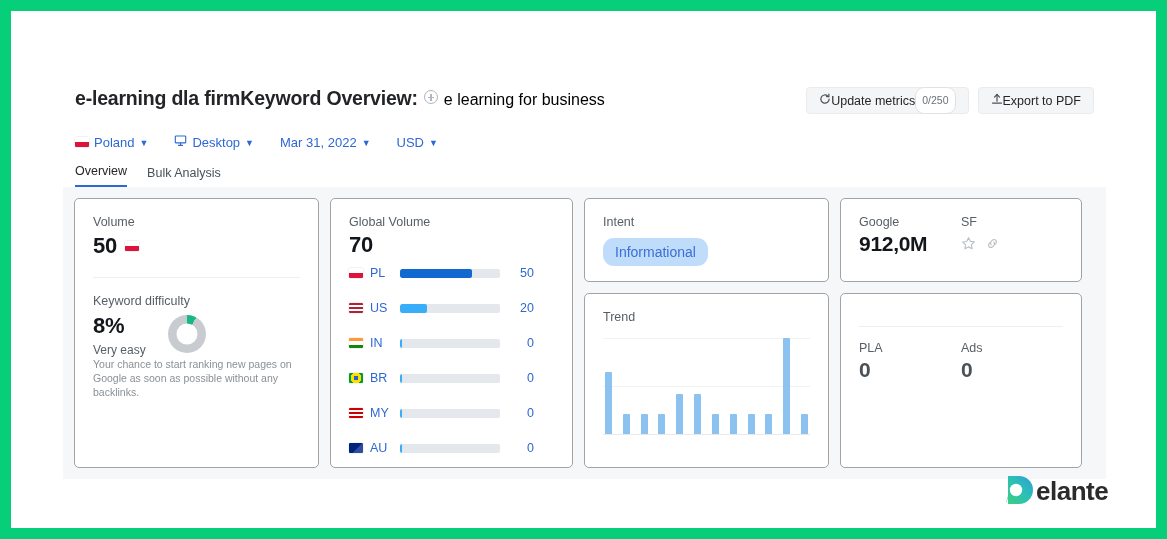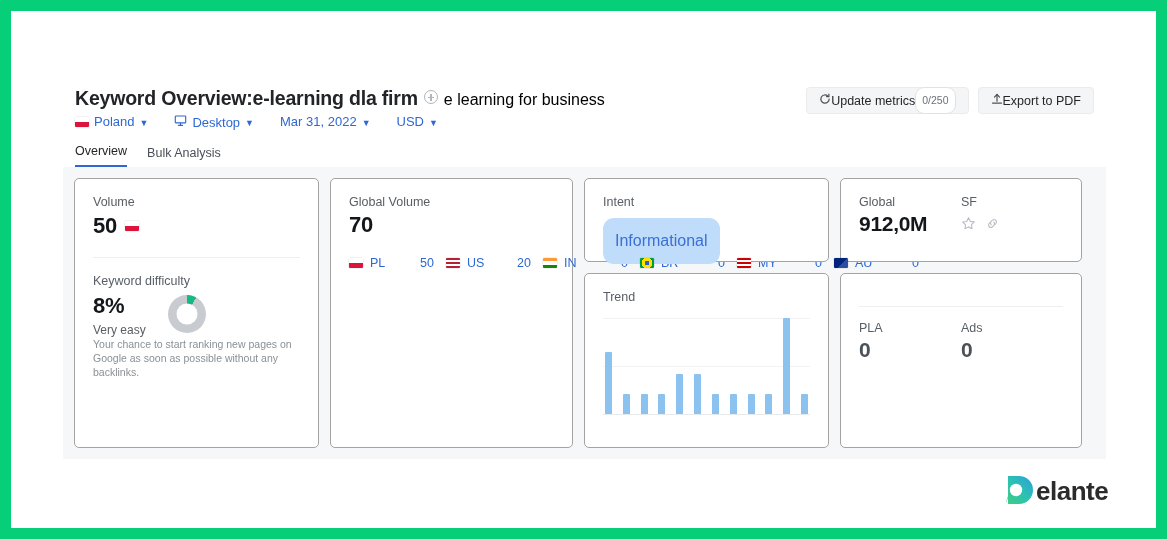--- a/index.html
+++ b/index.html
@@ -49,22 +49,22 @@
     cursor: pointer;
   }
   .pill {
     background: #ffffff; border: 1px solid #e0e3e5; border-radius: 9px;
     font-size: 10.5px; color: #6b7279; padding: 6px 6px; line-height: 13px;
   }
   .ic { display: inline-block; color: #4b5156; }
 
   
   .sub-row {
-    display: flex; align-items: flex-start; gap: 26px;
-    margin-top: 4px; font-size: 13px; color: #2e68d4;
+    display: flex; align-items: center; gap: 26px;
+    margin-top: 24px; font-size: 13px; color: #2e68d4;
   }
   .sub-item { display: flex; align-items: center; gap: 5px; cursor: pointer; white-space: nowrap; }
   .chev { font-size: 9px; color: #2e68d4; position: relative; top: 1px; }
   .flag {
     display: inline-block; width: 14px; height: 10px;
     border-radius: 1px; overflow: hidden; position: relative;
     box-shadow: 0 0 0 0.5px rgba(0,0,0,.10);
     flex: none;
   }
   .flag-pl { background: linear-gradient(#ffffff 0 50%, #dc143c 50% 100%); }
@@ -114,35 +114,35 @@
     position: relative; margin-top: 2px;
   }
   .donut:after {
     content: ""; position: absolute; left: 50%; top: 50%;
     transform: translate(-50%,-50%);
     width: 21px; height: 21px; border-radius: 50%; background: #fff;
   }
   .note { font-size: 10.5px; line-height: 14px; color: #8a9096; margin-top: 0; }
 
   
-  .gv-list { margin-top: 18px; display: flex; flex-direction: row; gap: 12px; }
+  .gv-list { margin-top: 8px; display: flex; flex-direction: column; gap: 21px; }
   .gv-row { display: flex; align-items: center; font-size: 12.5px; color: #2e68d4; }
   .gv-cc { width: 30px; margin-left: 7px; }
   .gv-bar {
     flex: 1; height: 9px; background: #e4e7eb; border-radius: 2px;
     position: relative; overflow: hidden; max-width: 100px;
   }
   .gv-fill { position: absolute; left: 0; top: 0; bottom: 0; border-radius: 2px; }
   .gv-val { width: 34px; text-align: right; }
 
   
   .badge {
     display: inline-block; margin-top: 9px;
     background: #bfdcfb; color: #3b6fd4; border-radius: 11px;
-    font-size: 16px; padding: 14px 12px;
+    font-size: 14px; padding: 6px 12px;
   }
 
   
   .chart { position: relative; height: 97px; margin-top: 14px; }
   .grid-line { position: absolute; left: 0; right: 0; height: 1px; background: #f0f2f4; }
   .bars {
     position: absolute; left: 0; right: 0; bottom: 0; height: 100%;
     display: flex; align-items: flex-end; justify-content: space-between;
     padding: 0 2px;
   }
@@ -159,22 +159,22 @@
 </head>
 <body>
 
 <div id="frame">
 
   <div id="app">
 
     <div class="hdr">
 
       <div class="title-row">
+        <span class="title kw">e-learning dla firm</span>
         <span class="title">Keyword Overview:</span>
-        <span class="title kw">e-learning dla firm</span>
         <span class="plus-icon"></span>
         <span class="kw2">e learning for business</span>
       </div>
 
       <div class="hdr-btns">
         <div class="btn">
           <span class="ic">
             <svg width="12" height="12" viewBox="0 0 16 16" fill="none" stroke="#4b5156" stroke-width="1.6" stroke-linecap="round">
               <path d="M13.5 8a5.5 5.5 0 1 1-1.7-3.9"></path>
                 <path d="M13.2 1.6v3.2h-3.2"></path>
@@ -330,21 +330,21 @@
               </div>
             <div class="axis"></div>
           </div>
         </div>
       </div>
 
       <div class="col c4">
         <div class="card" style="height:84px">
           <div class="two">
             <div>
-              <div class="lbl">Global</div>
+              <div class="lbl">Google</div>
               <div class="med" style="margin-top:3px">912,0M</div>
             </div>
             <div>
               <div class="lbl">SF</div>
               <div class="icon-row">
                 <span>
                   <svg width="15" height="15" viewBox="0 0 16 16" fill="none" stroke="#b9bfc6" stroke-width="1.2" stroke-linejoin="round">
                     <path d="M8 1.8l1.9 3.9 4.3.6-3.1 3 .7 4.2L8 11.6l-3.8 2 .7-4.2-3.1-3 4.3-.6z"></path>
                   </svg>
                 </span>

